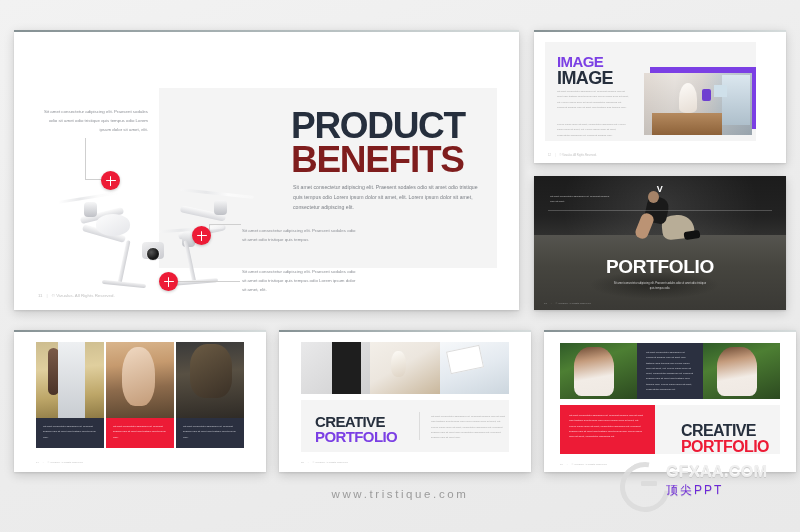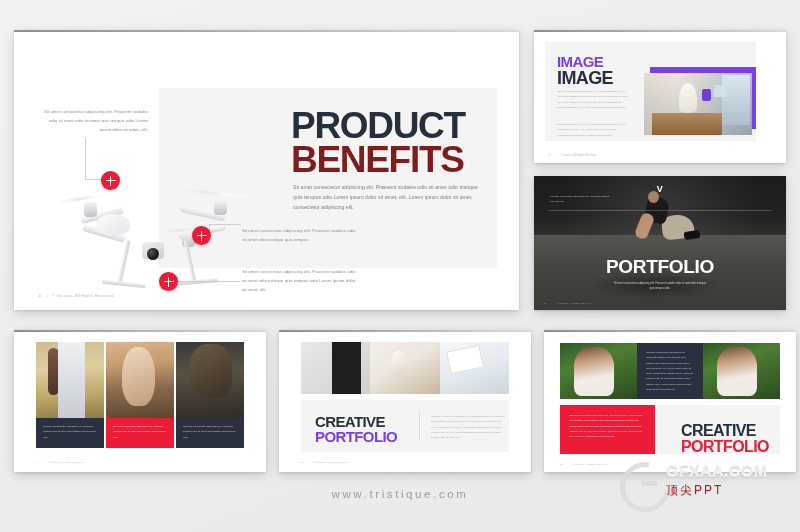--- a/index.html
+++ b/index.html
@@ -145,21 +145,21 @@
   #slide-creative2 .ttl .l2{display:block;font-size:16px;font-weight:bold;color:#ed1b36;letter-spacing:-.6px;}
 
   
   #site-url{position:absolute;left:0;right:0;top:488px;text-align:center;color:#9b9b9b;font-size:11.5px;letter-spacing:2.6px;}
   #watermark{position:absolute;right:8px;top:460px;width:178px;height:46px;}
   #watermark .g{position:absolute;left:6px;top:2px;width:40px;height:40px;border-radius:50%;
     border:5px solid #dcdcdc;border-right-color:transparent;transform:rotate(-35deg);opacity:.9;}
   #watermark .gbar{position:absolute;left:27px;top:21px;width:16px;height:5px;background:#dcdcdc;border-radius:1px;}
   #watermark .wtop{position:absolute;left:52px;top:3px;font-size:16px;font-weight:bold;color:#efefef;letter-spacing:.4px;
     text-shadow:0 1px 0 #c9c9c9,0 -1px 0 #fff;}
-  #watermark .wbot{position:absolute;left:52px;top:22px;font-size:12px;color:#b91c1c;letter-spacing:2px;
+  #watermark .wbot{position:absolute;left:52px;top:22px;font-size:12px;color:#6d28d9;letter-spacing:2px;
     text-shadow:0 1px 0 #cfcfcf;text-align:right;}
 </style>
 </head>
 <body>
 
 <div class="canvas"></div>
 
 <div class="slide" id="slide-main">
   <div class="panel"></div>
 

